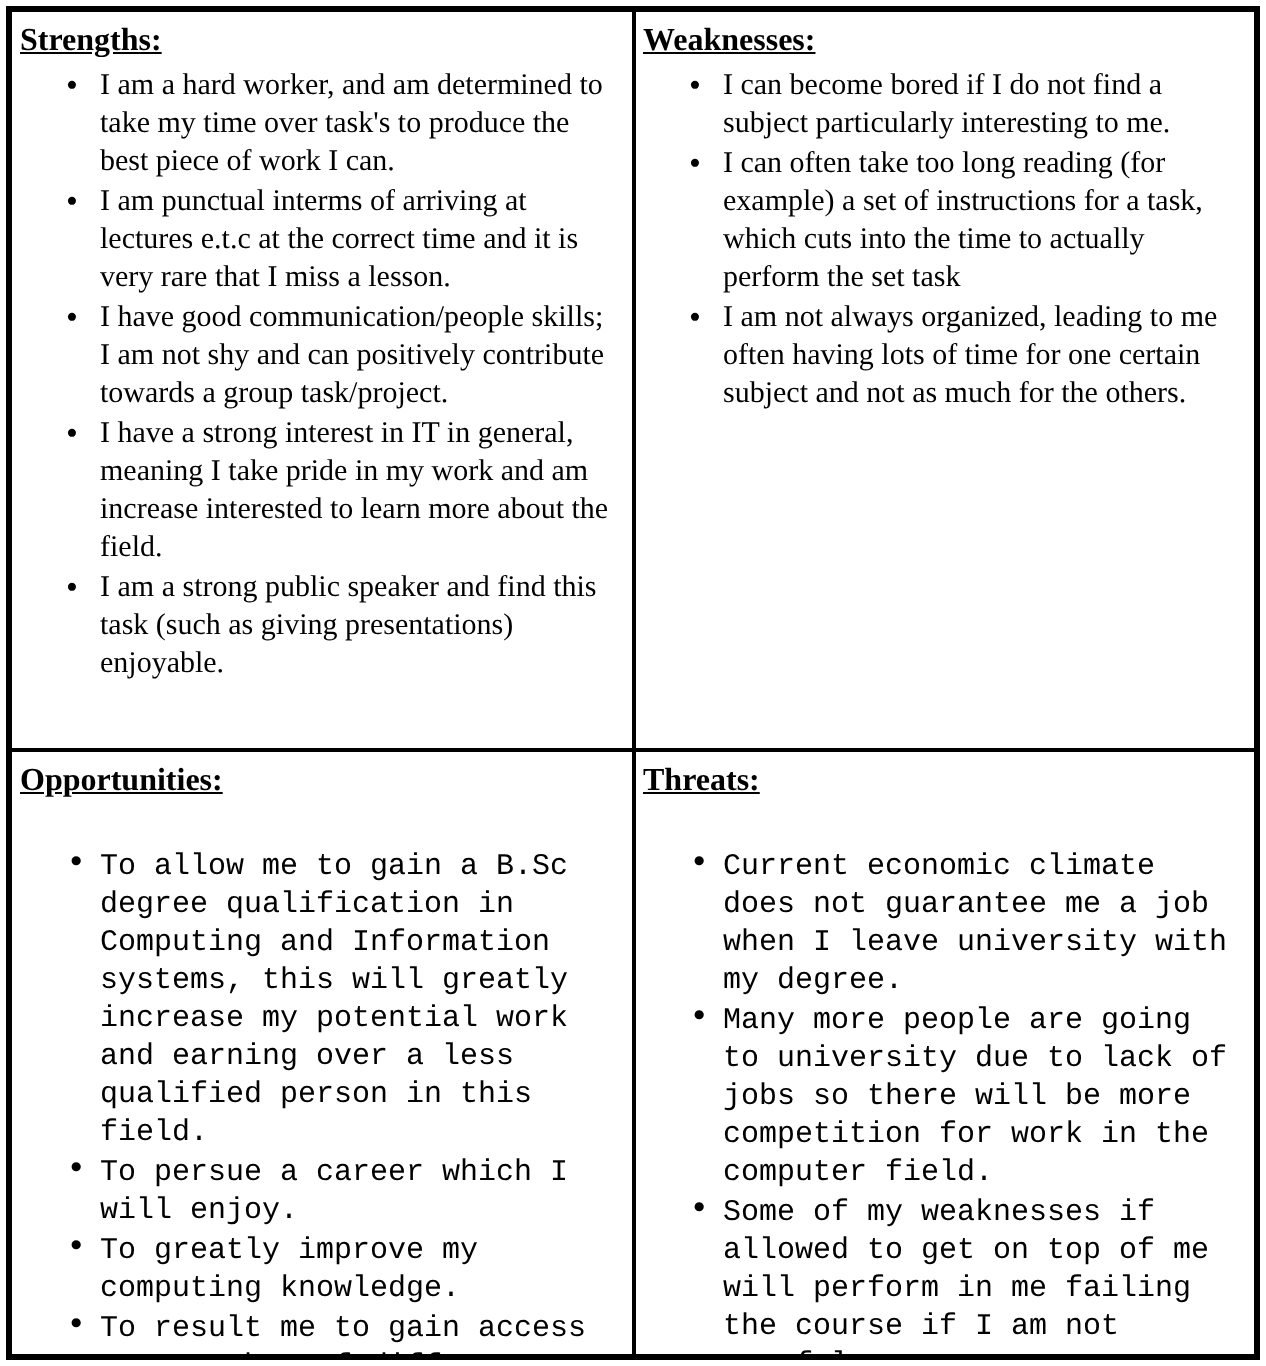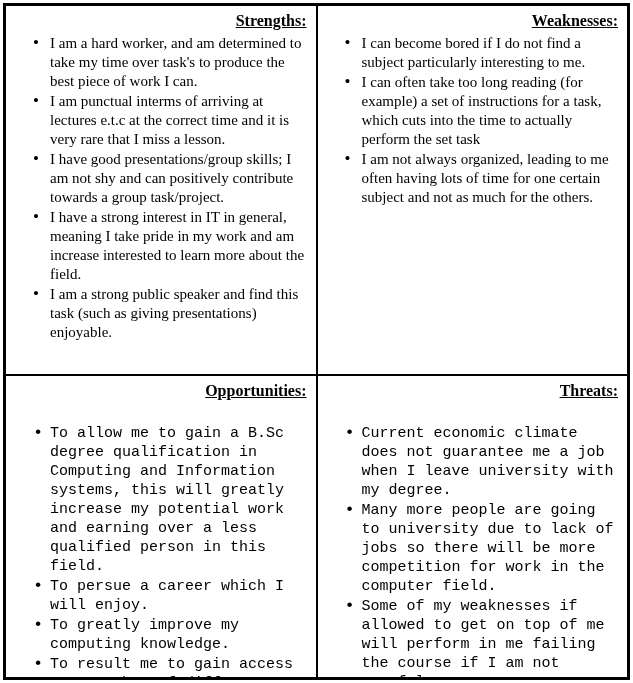--- a/index.html
+++ b/index.html
@@ -25,21 +25,21 @@
     grid-template-rows: 370px 1fr;
     background: #ffffff;
   }
   .cell {
     box-sizing: border-box;
     border: 1px solid #000000;
     padding: 5px 9px 4px 4px;
     overflow: hidden;
   }
   .cell-title {
-    text-align: right;
+    text-align: left;
     font-weight: bold;
     text-decoration: underline;
     font-size: 16px;
     line-height: 19px;
   }
   ul.bullets {
     list-style: none;
     margin: 4px 0 0 0;
     padding: 0 0 0 23px;
   }
@@ -65,21 +65,21 @@
 </head>
 <body>
 
 <div class="swot">
 
   <div class="cell">
     <div class="cell-title">Strengths:</div>
     <ul class="bullets">
       <li>I am a hard worker, and am determined to take my time over task's to produce the best piece of work I can.</li>
       <li>I am punctual interms of arriving at lectures e.t.c at the correct time and it is very rare that I miss a lesson.</li>
-      <li>I have good presentations/group skills; I am not shy and can positively contribute towards a group task/project.</li>
+      <li>I have good communication/people skills; I am not shy and can positively contribute towards a group task/project.</li>
       <li>I have a strong interest in IT in general, meaning I take pride in my work and am increase interested to learn more about the field.</li>
       <li>I am a strong public speaker and find this task (such as giving presentations) enjoyable.</li>
     </ul>
   </div>
 
   <div class="cell">
     <div class="cell-title">Weaknesses:</div>
     <ul class="bullets">
       <li>I can become bored if I do not find a subject particularly interesting to me.</li>
       <li>I can often take too long reading (for example) a set of instructions for a task, which cuts into the time to actually perform the set task</li>

